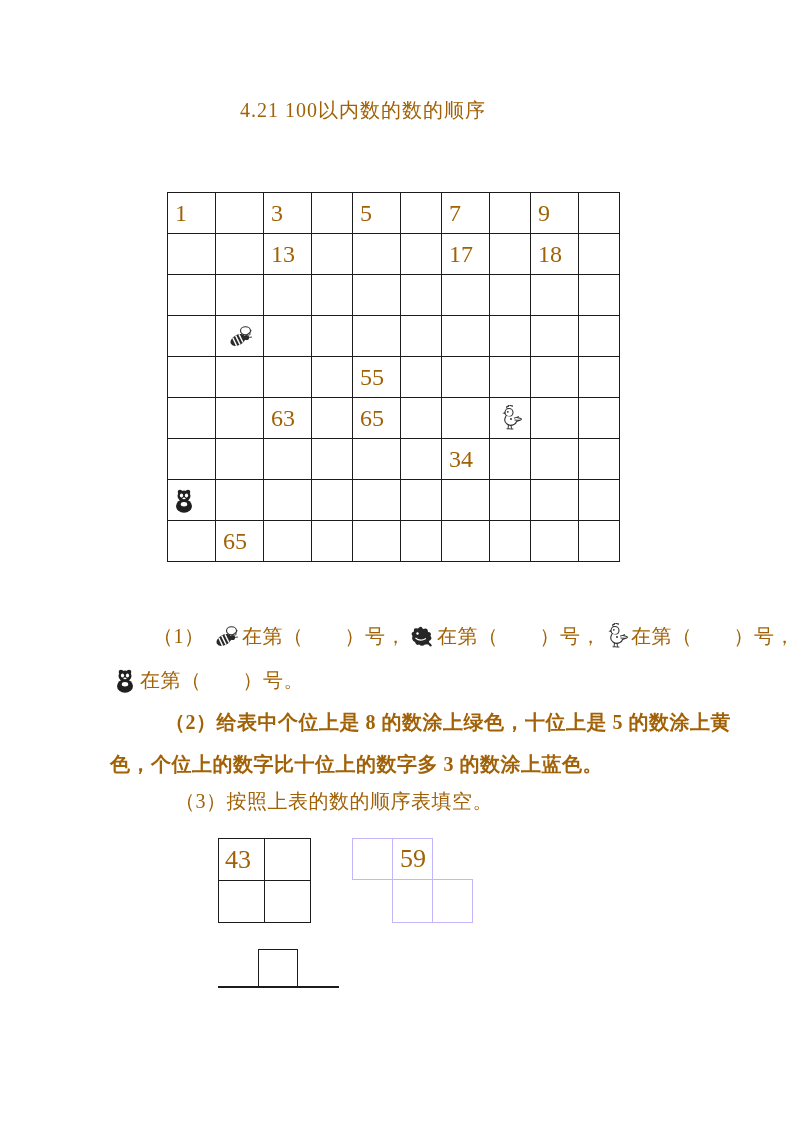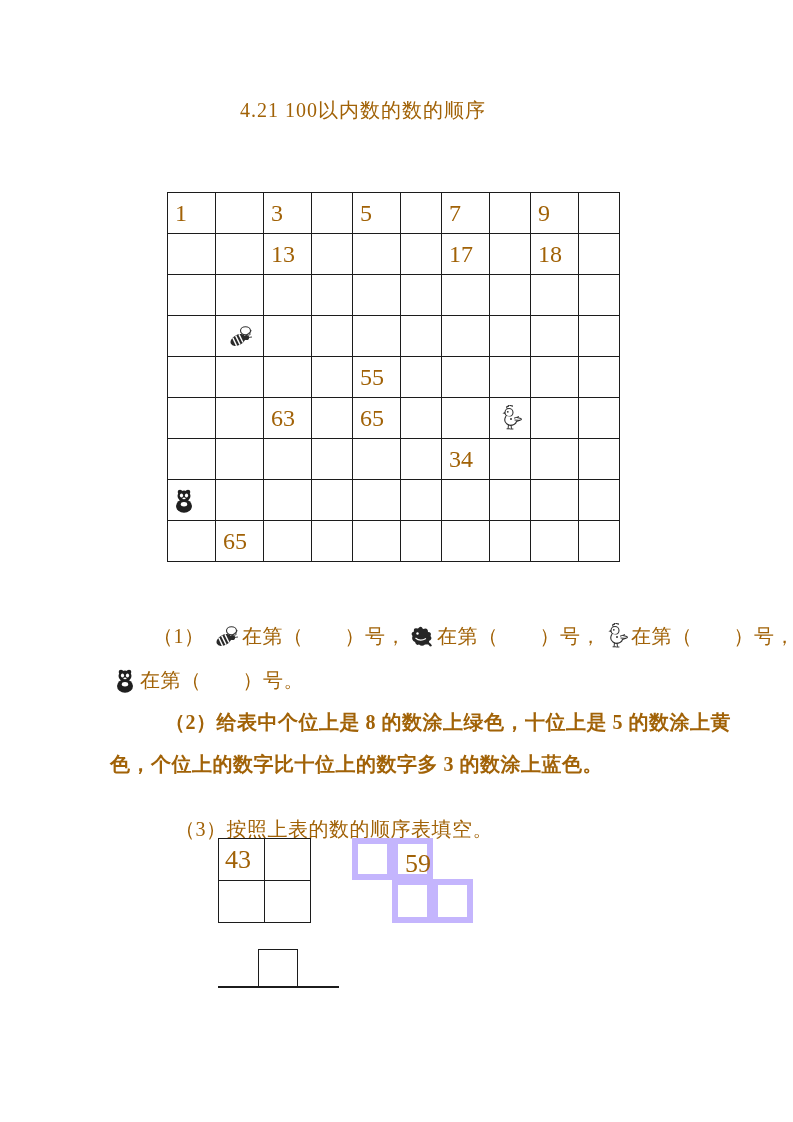--- a/index.html
+++ b/index.html
@@ -36,34 +36,34 @@
   .cell-icon.left{justify-content:flex-start;padding-left:1px;}
   .icon-wrap{display:inline-flex;align-items:center;margin:0 3px;}
   .q1{position:absolute;top:614px;left:110px;font-size:20px;}
   .q1-line{display:flex;align-items:center;height:44px;}
   .q1-line.indent{margin-left:43px;}
   .q1-line .seg{white-space:pre;letter-spacing:0.5px;}
   .q2{position:absolute;top:701px;left:110px;font-size:20px;font-weight:bold;}
   .q2-line{height:42px;line-height:42px;white-space:pre;letter-spacing:0.5px;}
   .q2-first{text-indent:55px;}
   .q3{
-    position:absolute;top:817px;left:110px;
+    position:absolute;top:789px;left:110px;
     font-size:20px;text-indent:65px;line-height:25px;white-space:pre;letter-spacing:0.5px;
   }
   table.shape-a{
     position:absolute;top:838px;left:218px;border-collapse:collapse;table-layout:fixed;font-family:Liberation Serif, serif;
   }
   table.shape-a td{
     width:39px;min-width:39px;height:41px;border:1px solid #1c1c1c;
     font-size:26px;padding:0 0 0 6px;vertical-align:middle;background:#fff;
   }
   .shape-b{position:absolute;top:838px;left:352px;width:121px;height:84px;}
   .sb-cell{
     position:absolute;width:41px;height:42px;
-    border:6px solid #c4b5fd;box-sizing:border-box;background:#fff;
+    border:1px solid #c4b5fd;box-sizing:border-box;background:#fff;
     font-size:26px;line-height:40px;padding-left:7px;
   }
   .sb-cell.tall{height:44px;}
   .shape-c-square{
     position:absolute;top:949px;left:258px;width:40px;height:38px;
     border:1px solid #1c1c1c;box-sizing:border-box;background:#fff;
   }
   .shape-c-line{
     position:absolute;top:986px;left:218px;width:121px;height:2px;background:#1c1c1c;
   }

